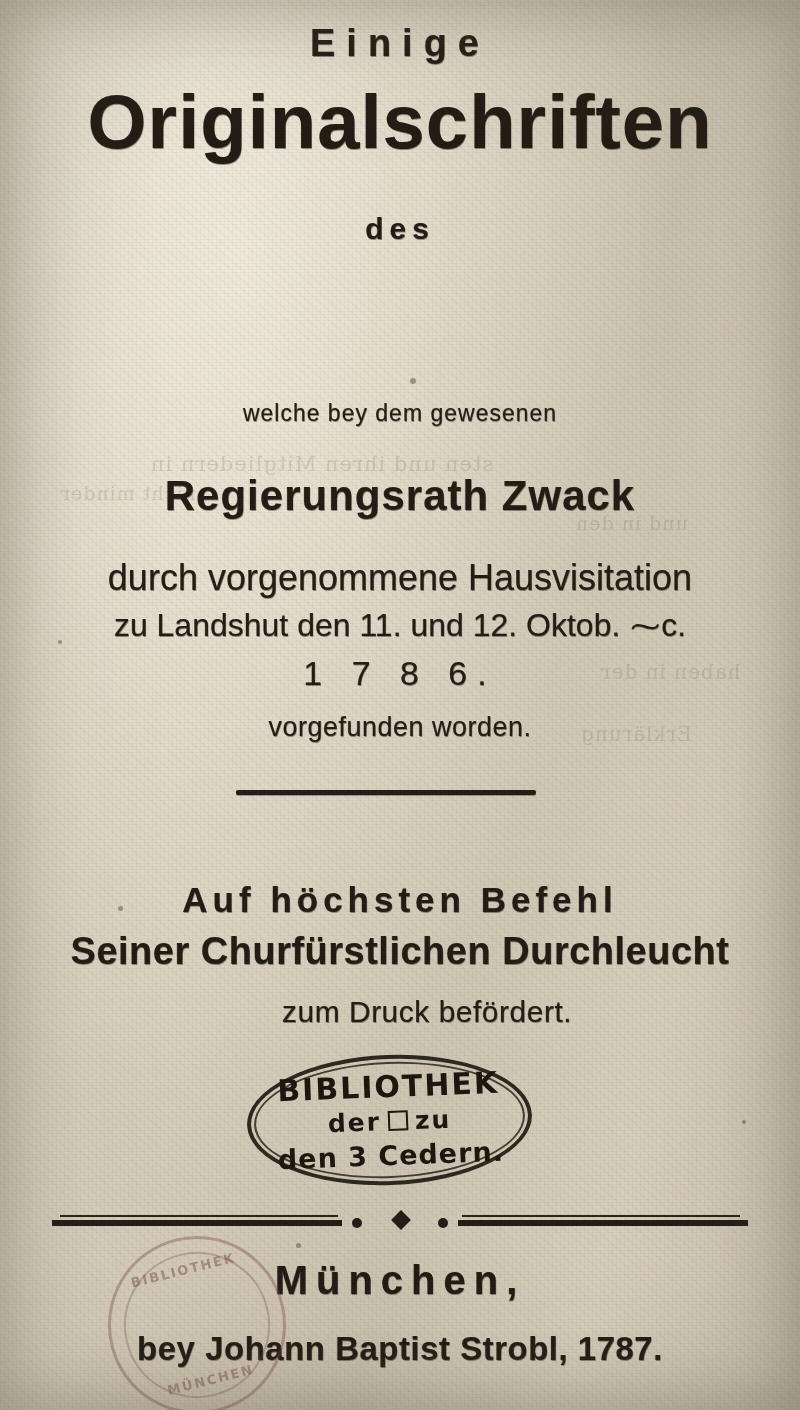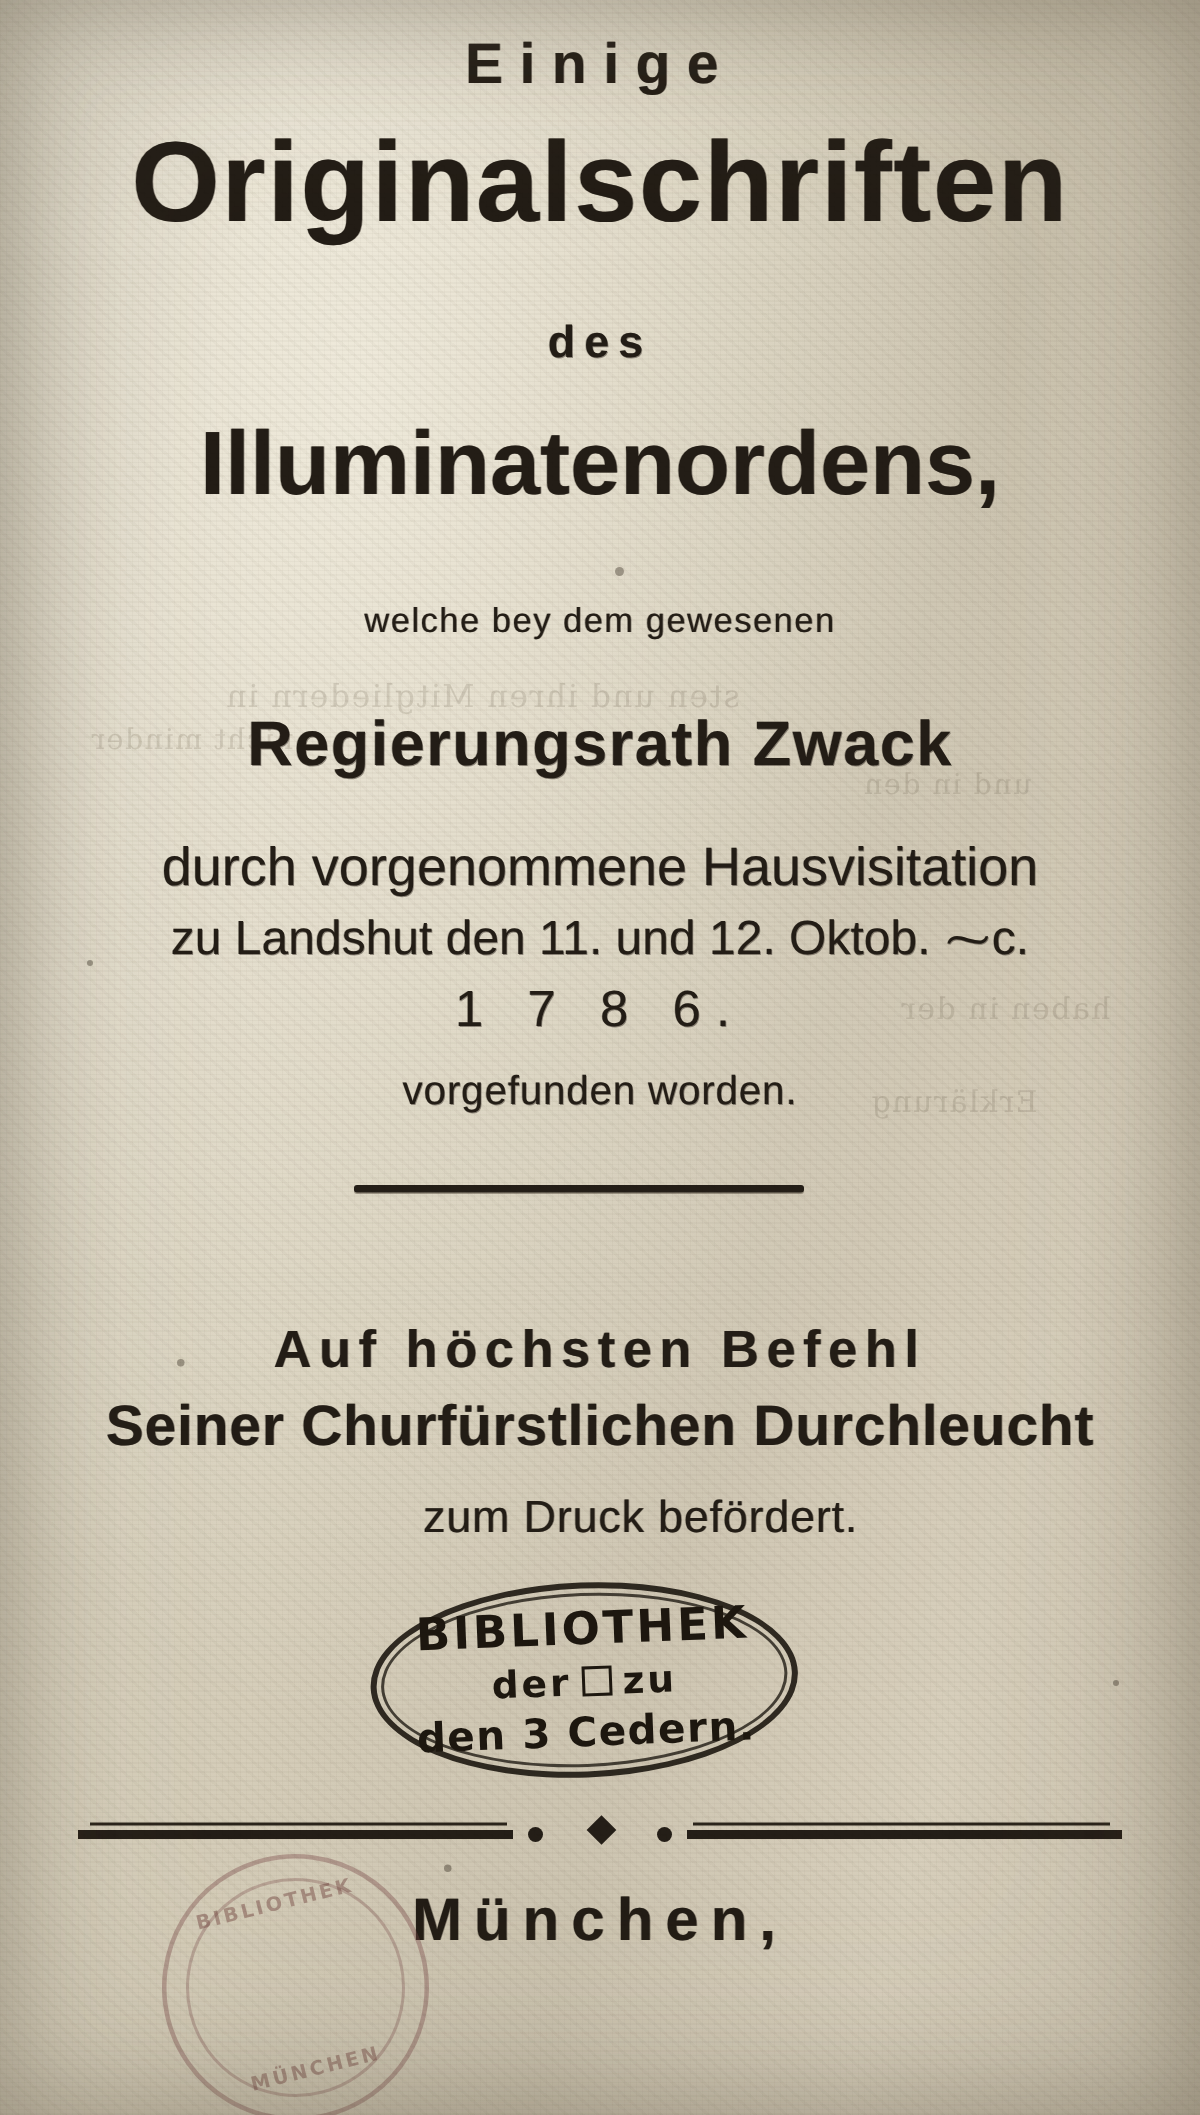--- a/index.html
+++ b/index.html
@@ -216,21 +216,20 @@
 
   <div class="ghost" style="left:150px; top:452px; font-size:21px;">sten und ihren Mitgliedern in</div>
   <div class="ghost" style="left:60px; top:482px; font-size:19px;">nicht minder</div>
   <div class="ghost" style="left:575px; top:512px; font-size:19px;">und in den</div>
   <div class="ghost" style="left:600px; top:660px; font-size:20px;">haben in der</div>
   <div class="ghost" style="left:580px; top:722px; font-size:20px;">Erklärung</div>
 
   <div class="fraktur line l-einige">Einige</div>
   <div class="fraktur line l-orig">Originalschriften</div>
   <div class="fraktur line l-des">des</div>
-  <div class="fraktur line l-illum">Illuminatenordens,</div>
 
   <div class="fraktur line l-welche" style="font-weight:400;">welche bey dem gewesenen</div>
   <div class="fraktur line l-reg">Regierungsrath Zwack</div>
   <div class="fraktur line l-durch" style="font-weight:400;">durch vorgenommene Hausvisitation</div>
   <div class="fraktur line l-zu" style="font-weight:400;">zu Landshut den 11. und 12. Oktob. ⁓c.</div>
   <div class="fraktur line l-year" style="font-weight:400;">1 7 8 6.</div>
   <div class="fraktur line l-vorgef" style="font-weight:400;">vorgefunden worden.</div>
 
   <div class="rule1"></div>
 
@@ -252,20 +251,21 @@
     <div class="bar left"></div>
     <div class="bar thin-l"></div>
     <div class="bar right"></div>
     <div class="bar thin-r"></div>
     <div class="dot-l"></div>
     <div class="diamond"></div>
     <div class="dot-r"></div>
   </div>
 
   <div class="fraktur line l-muenchen">München,</div>
+  <div class="fraktur line l-imprint">bey Johann Baptist Strobl, 1787.</div>
 
   <div id="round-stamp">
     <div class="ring2"></div>
     <div class="rs-text rs-top">BIBLIOTHEK</div>
     <div class="rs-text rs-bot">MÜNCHEN</div>
   </div>
 
   <div class="speck" style="left:118px; top:906px; width:5px; height:5px;"></div>
   <div class="speck" style="left:410px; top:378px; width:6px; height:6px;"></div>
   <div class="speck" style="left:296px; top:1243px; width:5px; height:5px;"></div>

